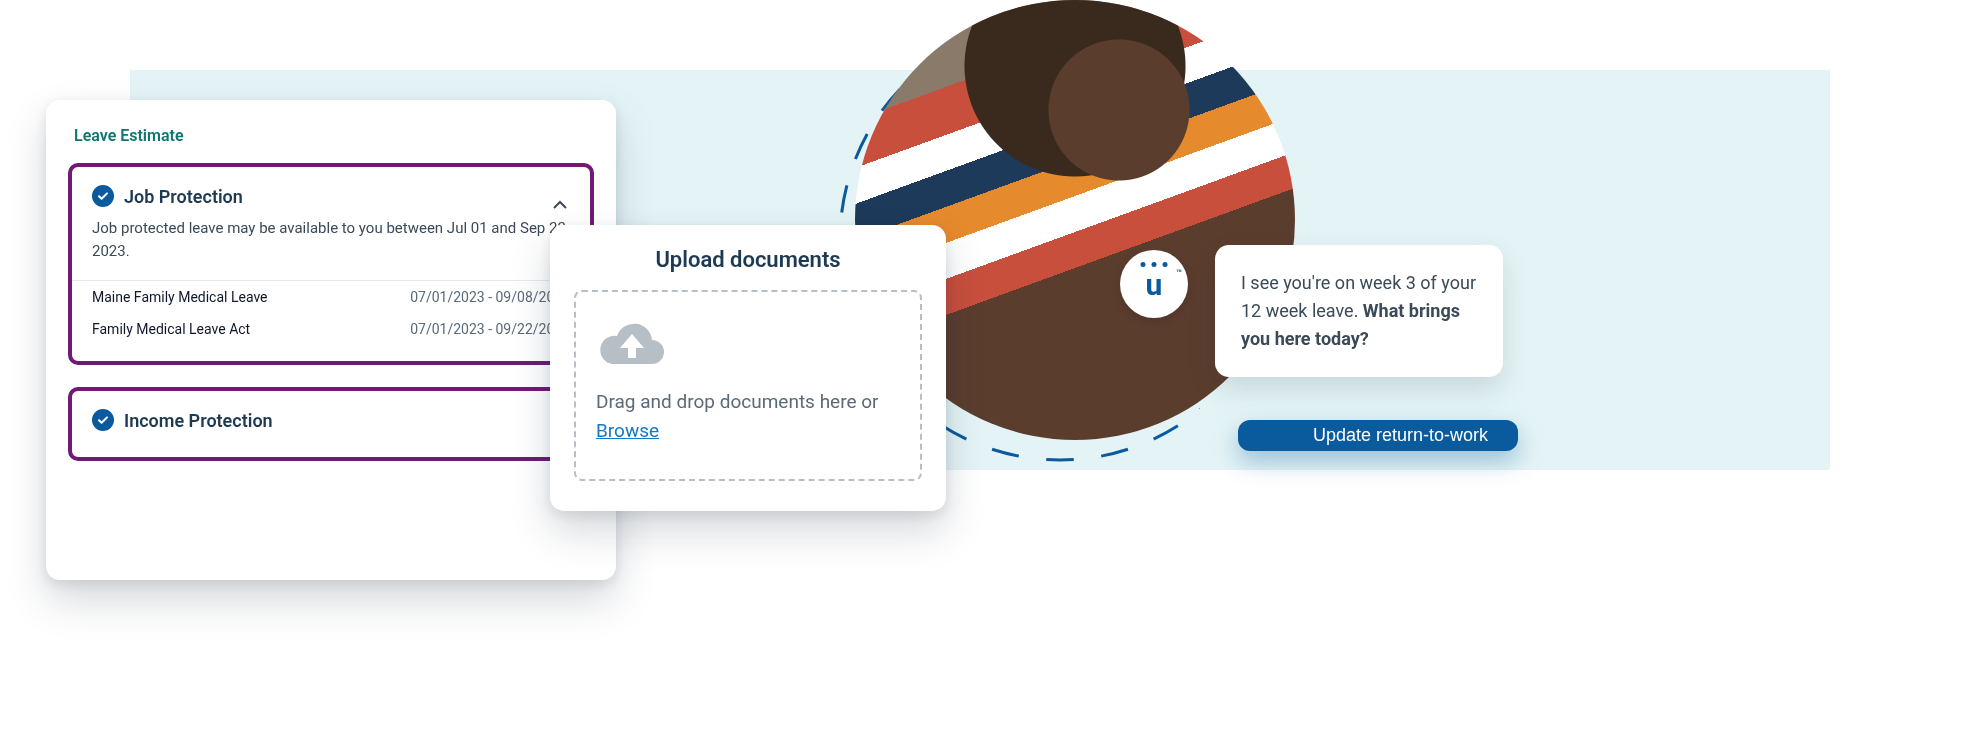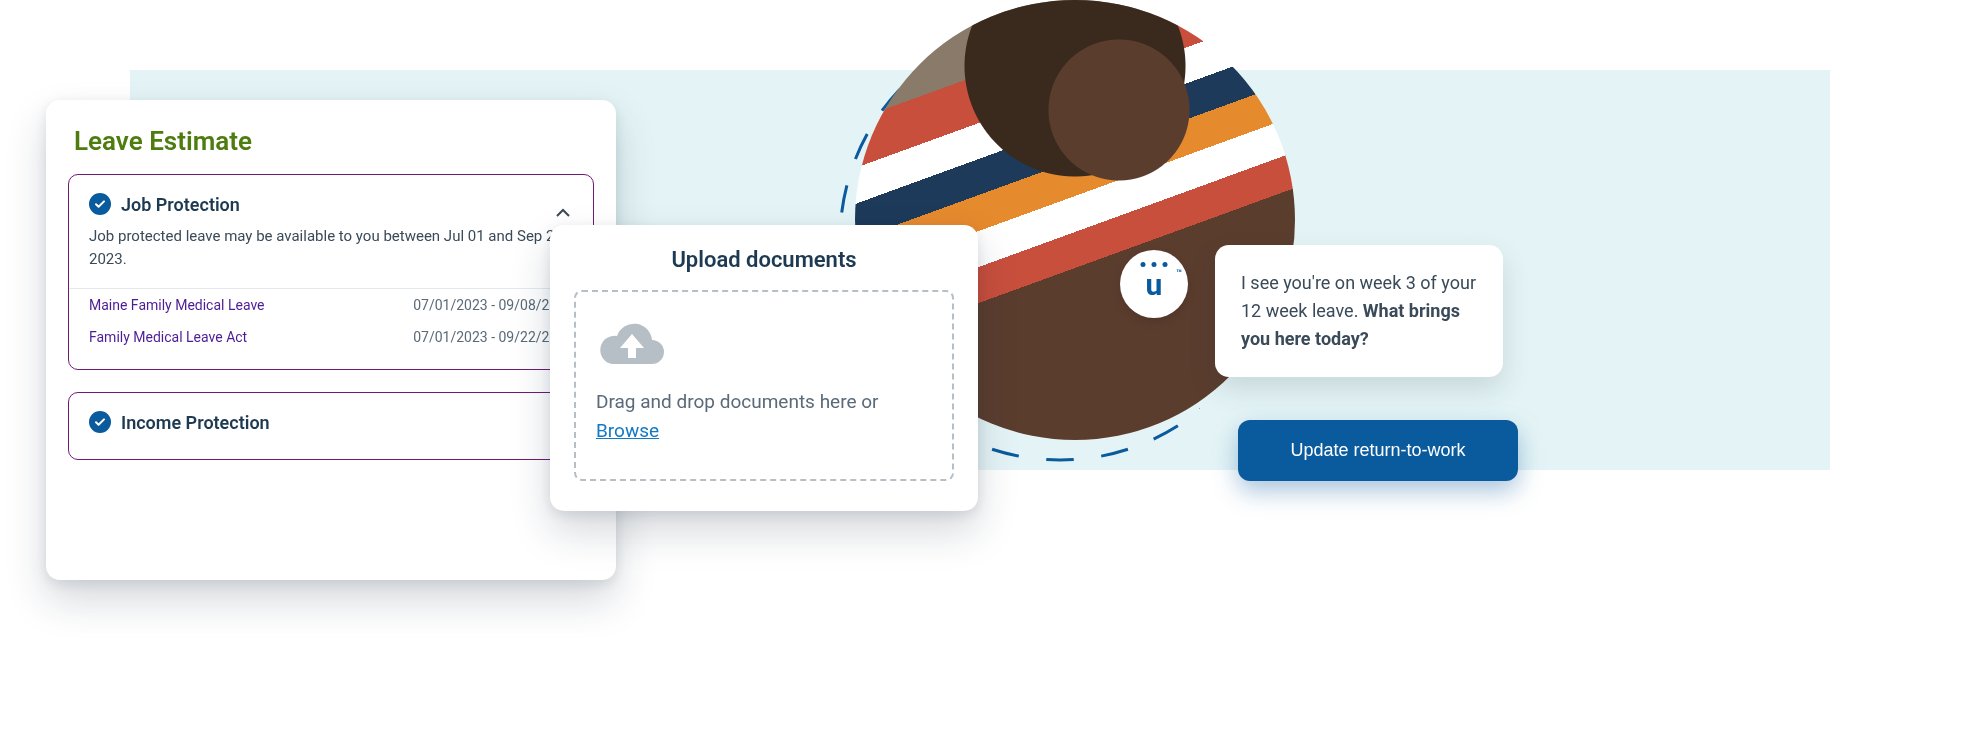--- a/index.html
+++ b/index.html
@@ -66,28 +66,28 @@
     left: 46px;
     top: 100px;
     width: 570px;
     min-height: 480px;
     background:#fff;
     border-radius:14px;
     box-shadow: 0 20px 40px rgba(20,40,60,.18), 0 4px 12px rgba(20,40,60,.10);
     padding: 26px 22px 22px;
   }
   .leave-title {
-    font-size: 26px;
+    font-size: 16px;
     font-weight:600;
-    color:#4d7c0f;
+    color:#0f766e;
     margin-bottom:18px;
     padding-left:6px;
   }
   .section {
-    border:1px solid #701a75;
+    border:4px solid #701a75;
     border-radius:10px;
     padding:18px 20px 16px;
     margin-bottom:22px;
     position:relative;
   }
   .sec-head {
     display:flex;
     align-items:center;
     gap:10px;
     margin-bottom:10px;
@@ -116,29 +116,29 @@
   .divider{height:1px;background:#e6e9ec;margin:18px -20px 0;}
   .benefit-label{
     font-size:12px; letter-spacing:.06em; font-weight:700;
     color:#0a5a9e; margin:16px 0 10px;
   }
   .benefit-row{
     display:flex; justify-content:space-between; align-items:center;
     padding:8px 0;
     font-size:14px;
   }
-  .benefit-row a{color:#4c1d95;text-decoration:none;cursor:pointer;}
+  .benefit-row a{color:#0f172a;text-decoration:none;cursor:pointer;}
   .benefit-row .dates{color:#5a6a78;}
 
   
   .upload-card{
     position:absolute;
     left:550px;
     top:225px;
-    width:428px;
+    width:396px;
     background:#fff;
     border-radius:14px;
     box-shadow:0 20px 40px rgba(20,40,60,.18), 0 4px 12px rgba(20,40,60,.10);
     padding:22px 24px 30px;
   }
   .upload-title{
     text-align:center;
     font-size:22px;
     font-weight:600;
     color:#1d3a52;
@@ -176,28 +176,29 @@
     font-size:18px;
     line-height:1.55;
     color:#3a4a58;
   }
   .chat-bubble .bold{font-weight:700;}
   .rtw-btn{
     position:absolute;
     left:1238px;
     top:420px;
     min-width:280px;
-    padding:20px 30px;
+    padding:5px 30px;
     background:#0a5a9e;
     color:#fff;
     border:none;
     border-radius:12px;
     font-size:18px;
     cursor:pointer;
     box-shadow:0 10px 24px rgba(10,90,158,.35);
+    text-align:right;
   }
 </style>
 </head>
 <body>
 
 <div class="bg-band"></div>
 
 <svg class="dashed-arc" viewBox="0 0 480 480">
   <circle cx="340" cy="170" r="220" fill="none" stroke="#0a5a9e" stroke-width="3" stroke-dasharray="10 10" stroke-dashoffset="0" pathLength="100" style="stroke-dasharray:2 2"></circle>
 </svg>

